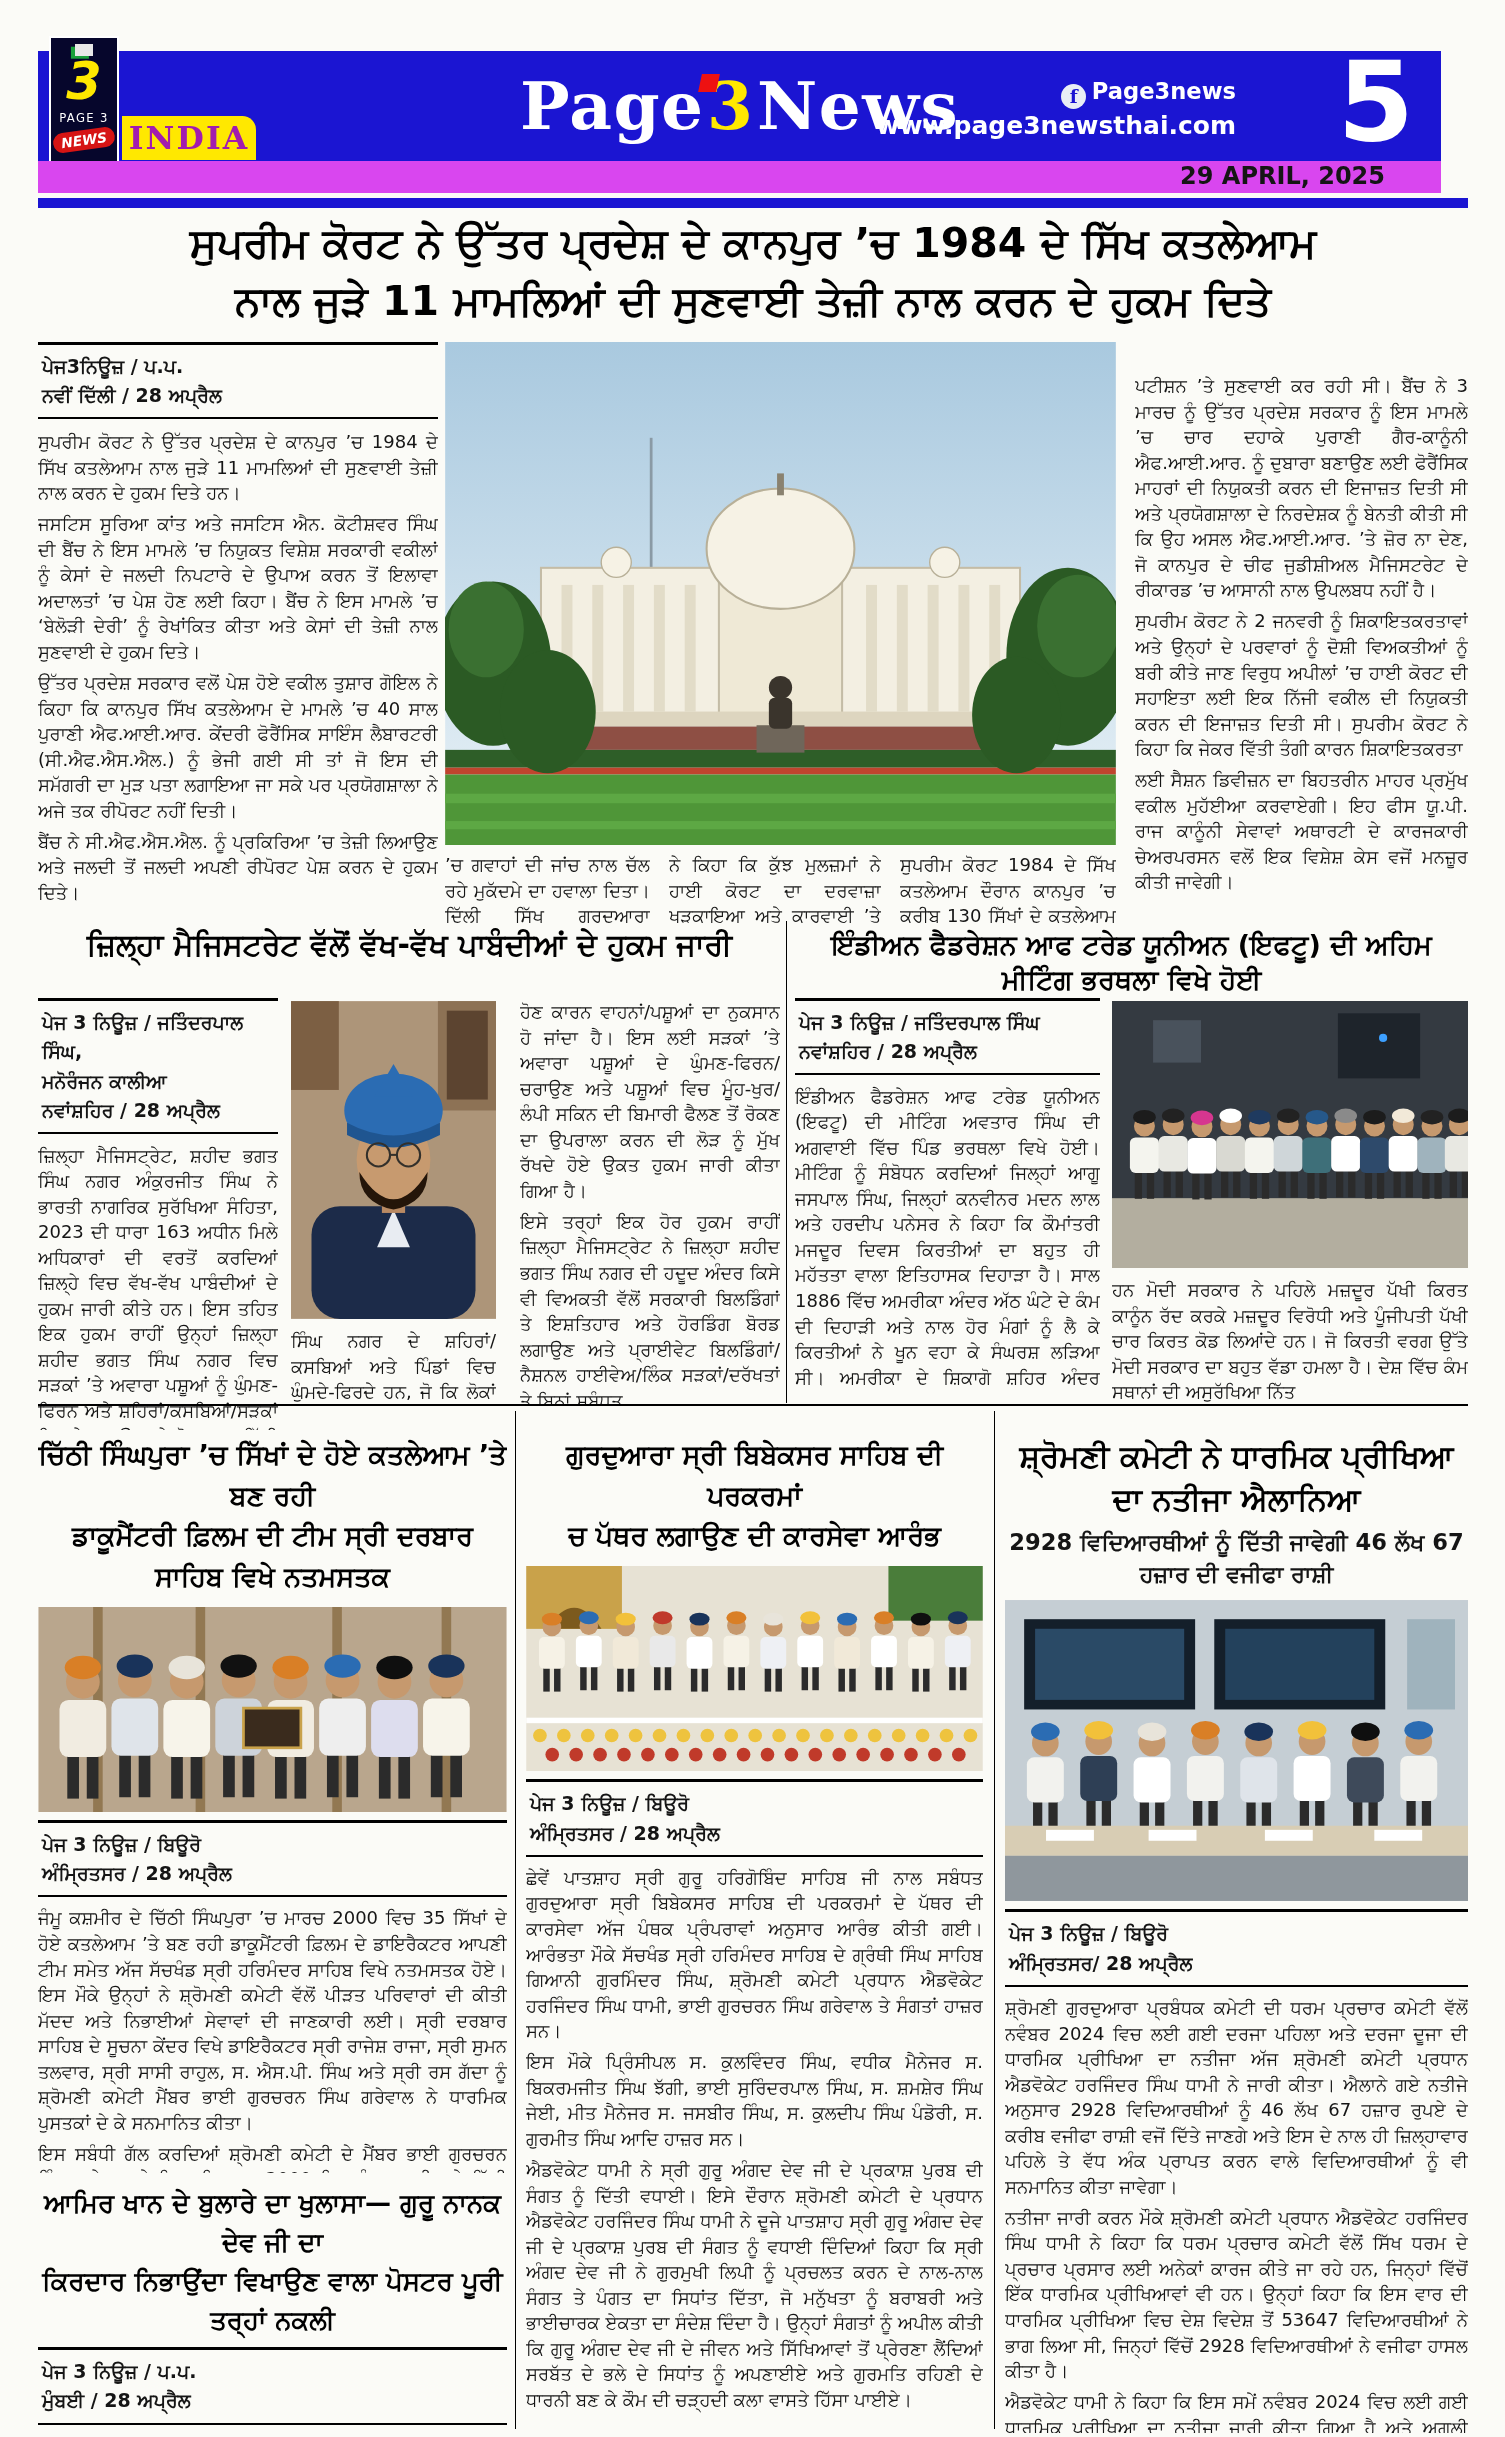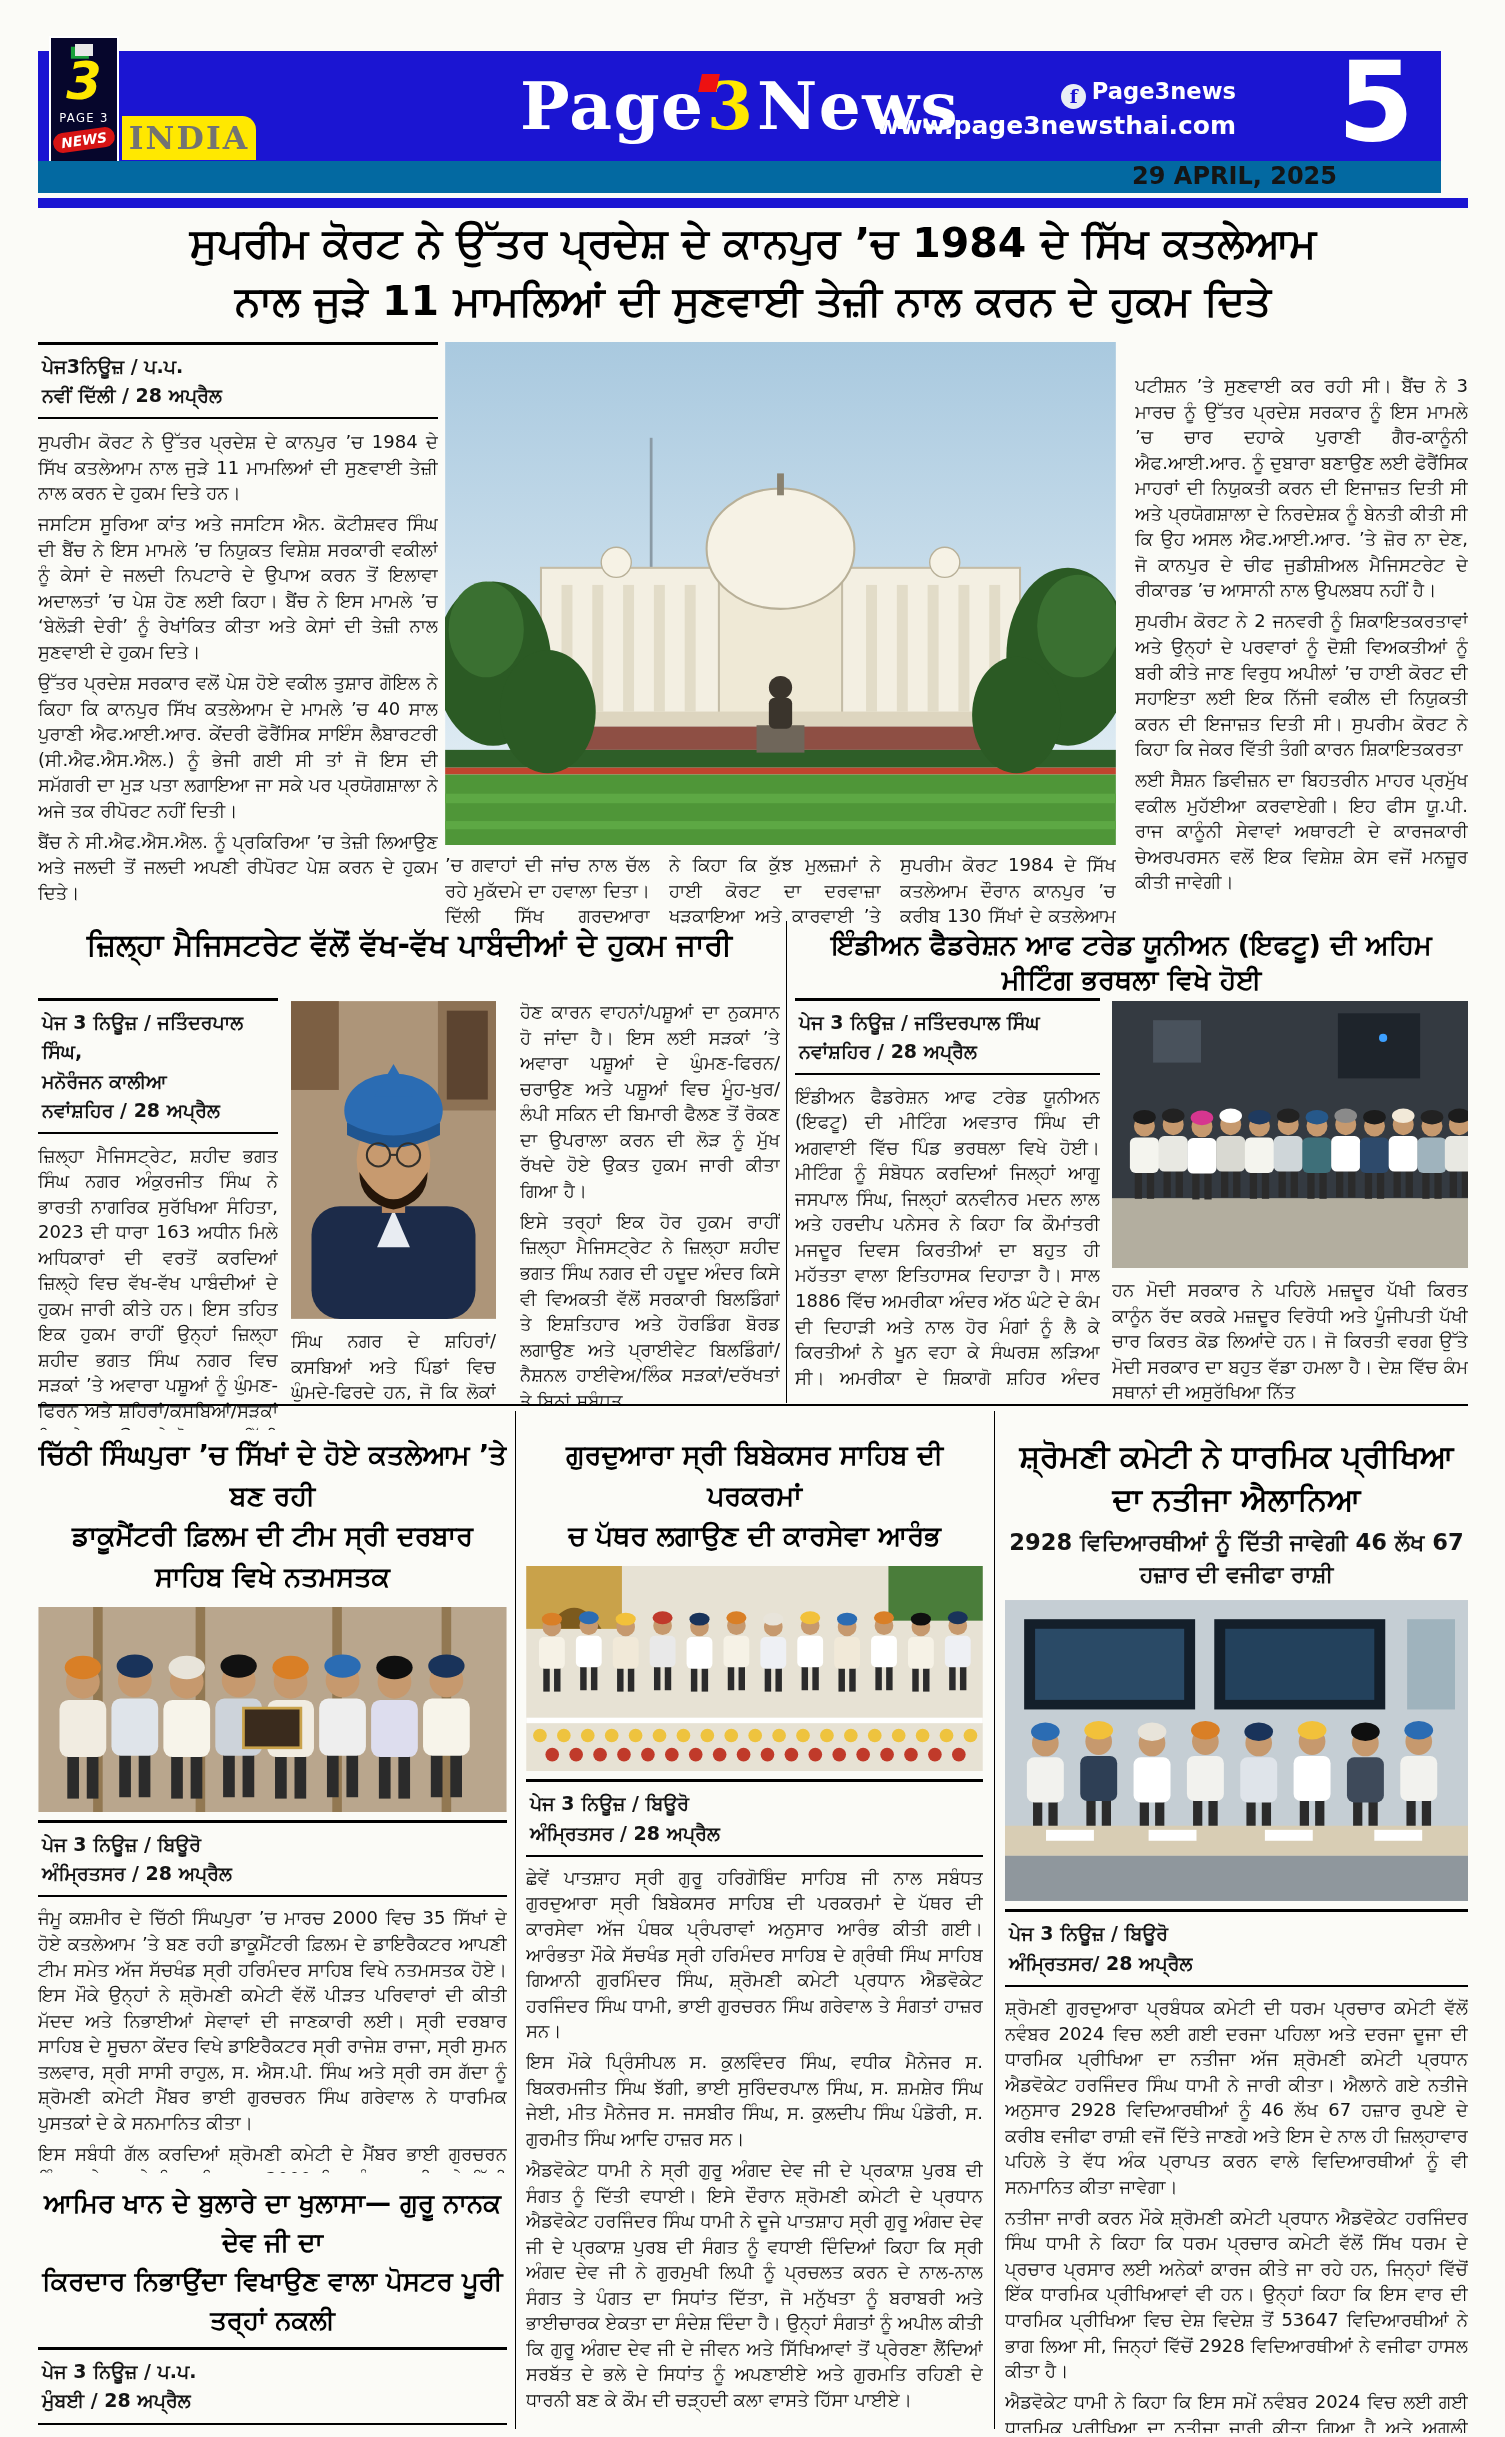--- a/index.html
+++ b/index.html
@@ -19,23 +19,23 @@
   .fb-icon{display:inline-block;width:25px;height:25px;border-radius:50%;background:#e9eef5;color:#1b15d2;
            text-align:center;line-height:25px;font-size:18.5px;font-weight:bold;vertical-align:-4.1px;margin-right:5.5px;
            font-family:"DejaVu Serif",serif;}
   .page-num{color:#fff;font-size:110px;font-weight:bold;line-height:103px;}
   .logo-box{background:#06062c;border:2.1px solid #fff;text-align:center;color:#fff;}
   .logo-ico{width:18px;height:12.3px;background:#e8e8e8;margin:5.5px auto 0;box-shadow:-4.1px 2.7px 0 #19a13a;}
   .logo-3{color:#ffe800;font-size:51px;font-weight:bold;font-style:italic;line-height:51px;}
   .logo-page{font-size:11.6px;letter-spacing:1.4px;margin-top:4.1px;}
   .logo-news{display:inline-block;margin-top:5.5px;background:#d61414;color:#fff;font-style:italic;font-weight:bold;
              font-size:13.7px;padding:2.1px 8.2px;border-radius:11px;transform:rotate(-8deg);}
-  .india-tab{background:#ffe800;color:#737373;font-family:"DejaVu Serif","Liberation Serif",serif;
+  .india-tab{background:#ffe800;color:#a21caf;font-family:"DejaVu Serif","Liberation Serif",serif;
              font-weight:bold;font-size:31.5px;letter-spacing:2.1px;text-align:center;line-height:44px;border-radius:0 13.7px 0 0;}
-  .date-strip{background:#0369a1;text-align:right;font-weight:bold;font-size:24px;line-height:31.5px;padding-right:104px;box-sizing:border-box;}
+  .date-strip{background:#d946ef;text-align:right;font-weight:bold;font-size:24px;line-height:31.5px;padding-right:56px;box-sizing:border-box;}
   .blue-rule{background:#1b15d2;}
 
   
   .hl{font-weight:bold;color:#000;text-align:center;}
   .hl-lead{font-size:41px;line-height:1.42;}
   .hl-2{font-size:30px;line-height:1.3;}
   .hl-2b{font-size:27px;line-height:1.3;}
   .hl-3{font-size:27px;line-height:1.5;}
   .hl-sub{font-size:22.6px;line-height:1.4;font-weight:bold;text-align:center;}
   .byline{border-top:3.4px solid #000;border-bottom:2.7px solid #000;padding:6.8px 4.1px;font-weight:bold;font-size:19px;line-height:1.55;}

